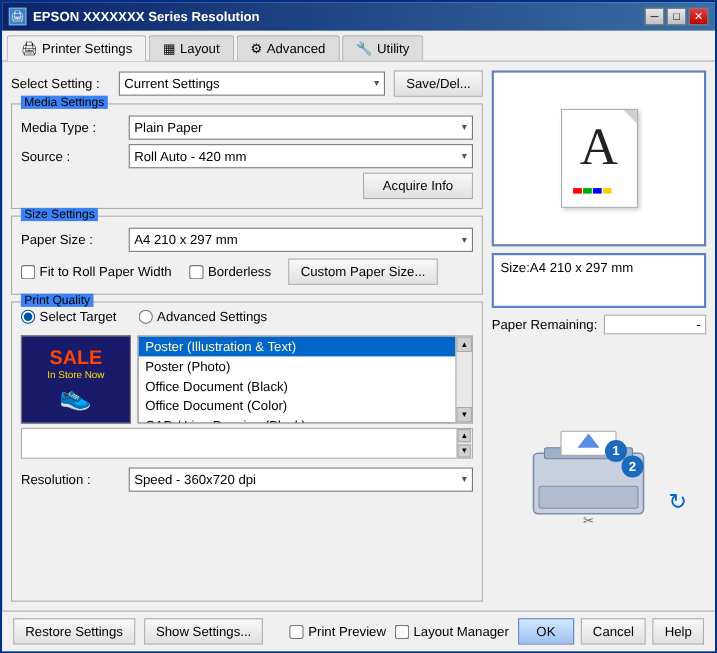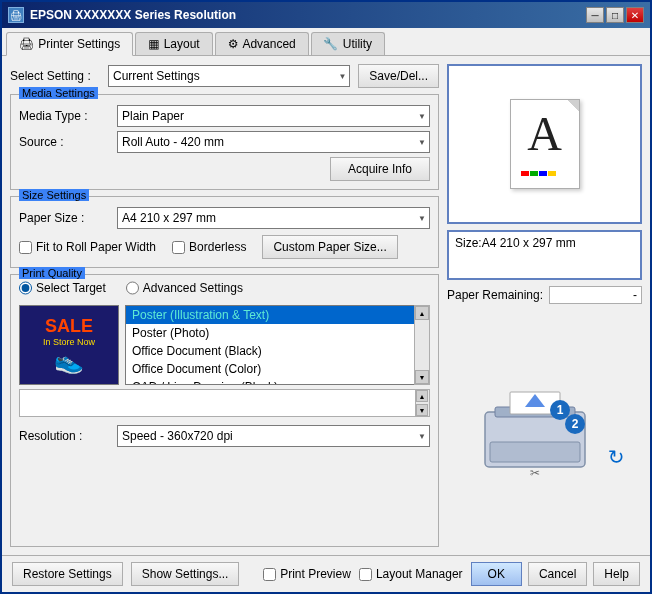--- a/index.html
+++ b/index.html
@@ -188,21 +188,21 @@
       border: 1px solid #7a7a7a;
       background: white;
       height: 80px;
       overflow: hidden;
     }
     .quality-item {
       padding: 2px 6px;
       cursor: pointer;
       white-space: nowrap;
     }
-    .quality-item.selected { background: #0066cc; color: #5eead4; }
+    .quality-item.selected { background: #0066cc; color: #fef9c3; }
 
     .description-box {
       border: 1px solid #adadad;
       background: white;
       padding: 4px 6px;
       min-height: 28px;
       position: relative;
     }
 
     

